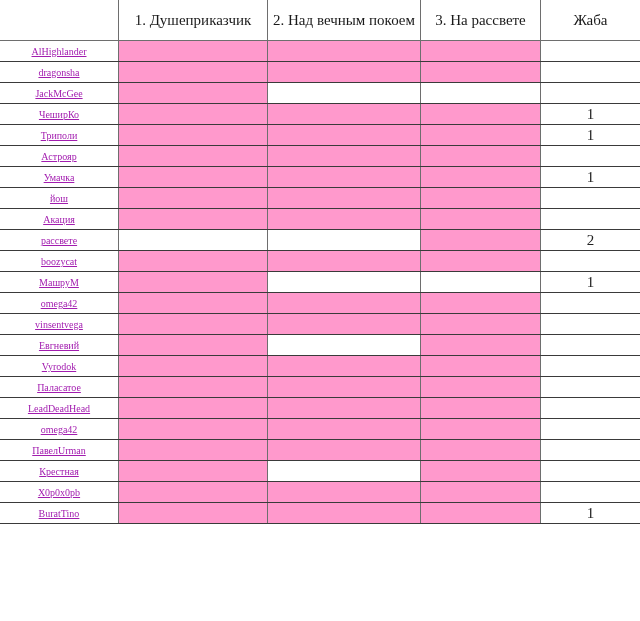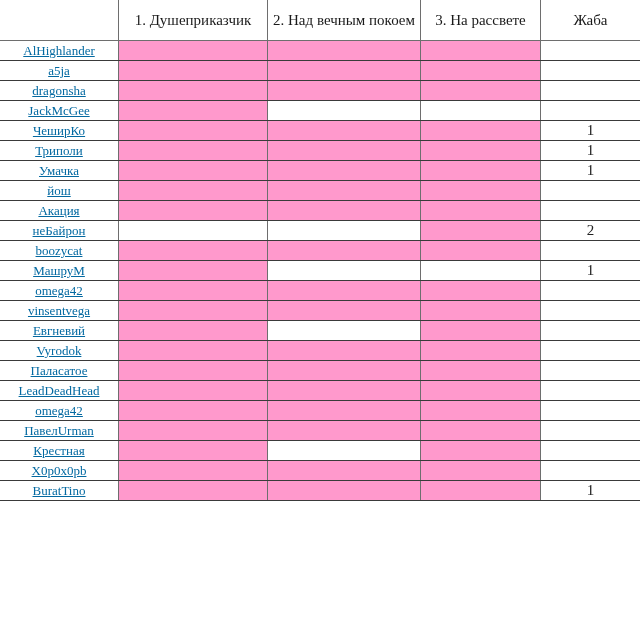--- a/index.html
+++ b/index.html
@@ -26,23 +26,23 @@
     table.grid th {
       font-weight: normal;
       height: 40px;
       line-height: 17px;
       white-space: normal;
       color: #1a1a1a;
       margin-left: 32px;
     }
     table.grid tr.body-row td { height: 19px; line-height: 19px; }
     td.name a {
-      color: #0369a1;
+      color: #a21caf;
       text-decoration: underline;
-      font-size: 13px;
+      font-size: 10px;
     }
     td.pink { background: #ff99cc; }
     td.white { background: #ffffff; }
     td.num { font-size: 15px; color: #222; }
     col.c0 { width: 119px; }
     col.c1 { width: 149px; }
     col.c2 { width: 153px; }
     col.c3 { width: 120px; }
     col.c4 { width: 100px; }
   </style>
@@ -68,27 +68,20 @@
   </thead>
   <tbody id="tbody">
       <tr class="body-row">
         <td class="name"><a>AlHighlander</a></td>
         <td class="pink"></td>
         <td class="pink"></td>
         <td class="pink"></td>
         <td class="num"></td>
       </tr>
       <tr class="body-row">
-        <td class="name"><a>a5ja</a></td>
-        <td class="pink"></td>
-        <td class="pink"></td>
-        <td class="pink"></td>
-        <td class="num"></td>
-      </tr>
-      <tr class="body-row">
         <td class="name"><a>dragonsha</a></td>
         <td class="pink"></td>
         <td class="pink"></td>
         <td class="pink"></td>
         <td class="num"></td>
       </tr>
       <tr class="body-row">
         <td class="name"><a>JackMcGee</a></td>
         <td class="pink"></td>
         <td class="white"></td>
@@ -103,20 +96,27 @@
         <td class="num">1</td>
       </tr>
       <tr class="body-row">
         <td class="name"><a>Триполи</a></td>
         <td class="pink"></td>
         <td class="pink"></td>
         <td class="pink"></td>
         <td class="num">1</td>
       </tr>
       <tr class="body-row">
+        <td class="name"><a>Астрояр</a></td>
+        <td class="pink"></td>
+        <td class="pink"></td>
+        <td class="pink"></td>
+        <td class="num"></td>
+      </tr>
+      <tr class="body-row">
         <td class="name"><a>Умачка</a></td>
         <td class="pink"></td>
         <td class="pink"></td>
         <td class="pink"></td>
         <td class="num">1</td>
       </tr>
       <tr class="body-row">
         <td class="name"><a>йош</a></td>
         <td class="pink"></td>
         <td class="pink"></td>
@@ -124,21 +124,21 @@
         <td class="num"></td>
       </tr>
       <tr class="body-row">
         <td class="name"><a>Акация</a></td>
         <td class="pink"></td>
         <td class="pink"></td>
         <td class="pink"></td>
         <td class="num"></td>
       </tr>
       <tr class="body-row">
-        <td class="name"><a>неБайрон</a></td>
+        <td class="name"><a>рассвете</a></td>
         <td class="white"></td>
         <td class="white"></td>
         <td class="pink"></td>
         <td class="num">2</td>
       </tr>
       <tr class="body-row">
         <td class="name"><a>boozycat</a></td>
         <td class="pink"></td>
         <td class="pink"></td>
         <td class="pink"></td>

